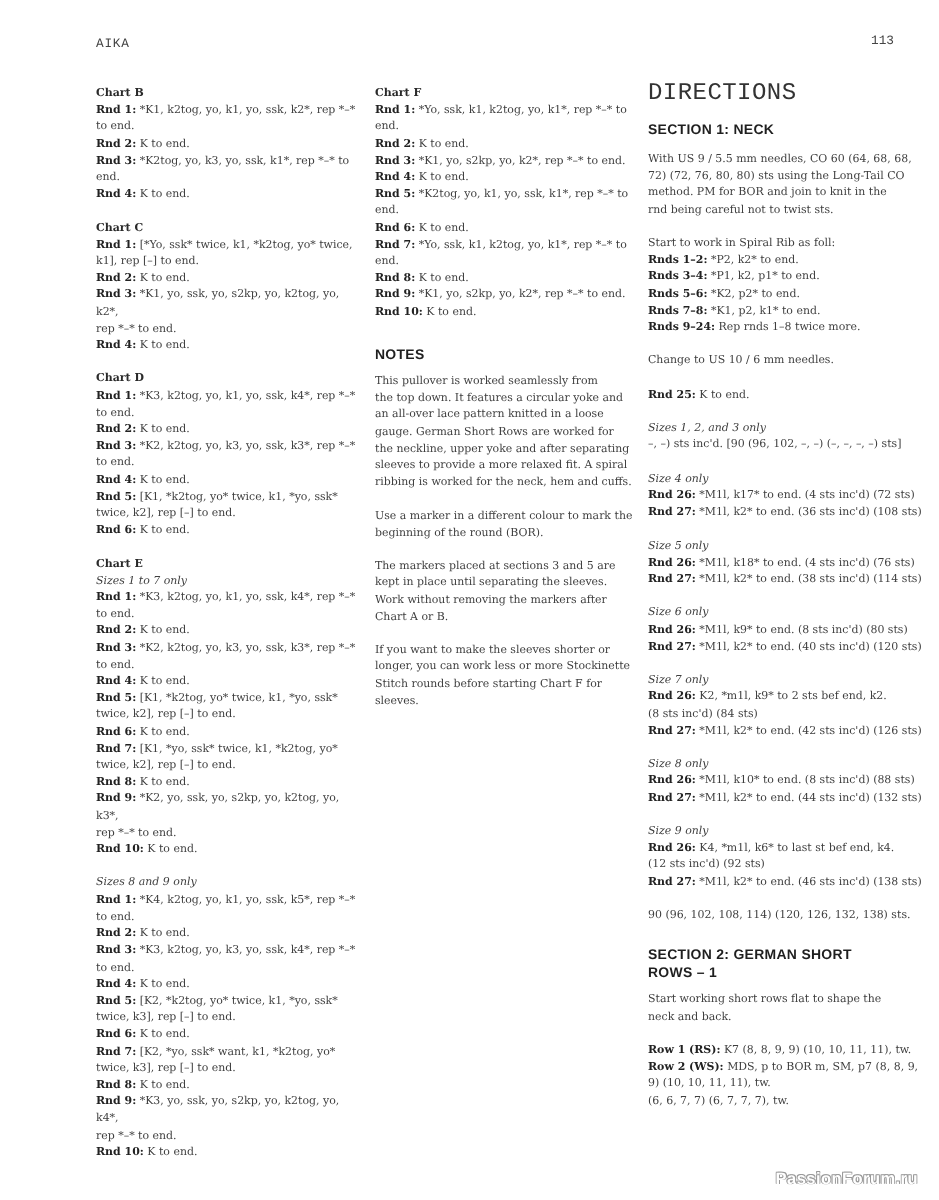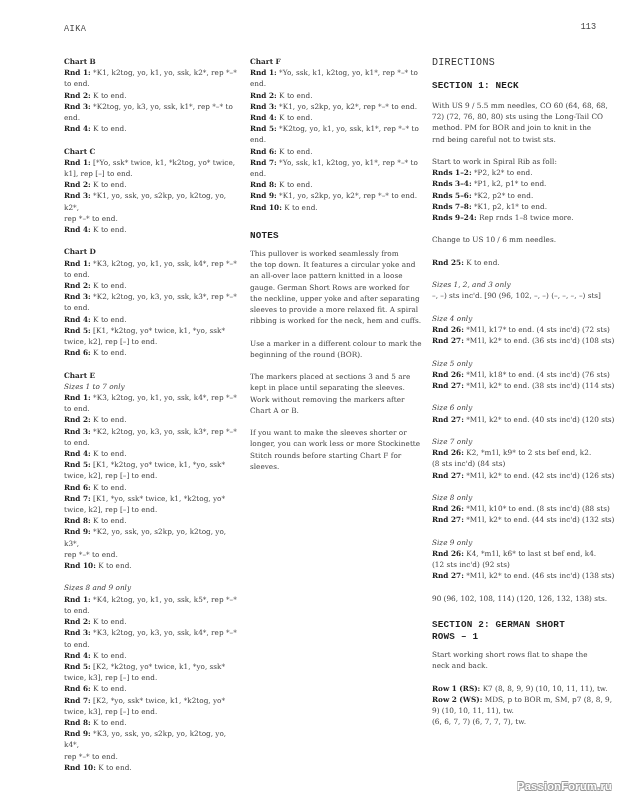--- a/index.html
+++ b/index.html
@@ -13,23 +13,23 @@
   .header .right { position: absolute; right: 14px; top: 0; }
   .col { position: absolute; top: 56px; font-size: 7.3px; line-height: 11.2px; color: #3e3e3e; }
   .col1 { left: 64px; width: 176px; }
   .col2 { left: 250px; width: 180px; }
   .col3 { left: 432px; width: 186px; }
   .chart-title { font-weight: bold; color: #2a2a2a; }
   .line { display: block; }
   .rnd b { font-weight: bold; color: #222; }
   .italic { font-style: italic; }
   .gap { height: 11.2px; }
-  .sans-head { font-family: Liberation Mono, monospace; font-weight: bold; font-size: 9.3px;
+  .sans-head { font-family: Liberation Sans, sans-serif; font-weight: bold; font-size: 9.3px;
     line-height: 12px; color: #1f1f1f; letter-spacing: 0.2px; }
-  .directions { font-family: "Liberation Mono", "DejaVu Sans Mono", monospace; font-size: 10px; line-height: 13px;
+  .directions { font-family: "Liberation Mono", "DejaVu Sans Mono", monospace; font-size: 16px; line-height: 13px;
     color: #333; letter-spacing: 0.3px; }
   .para { display: block; }
   .watermark { position: absolute; right: 14px; bottom: 8px; font-family: "Liberation Sans", "DejaVu Sans", sans-serif;
     font-size: 11px; color: #ffffff; letter-spacing: 0.3px;
     text-shadow: -0.6px -0.6px 0 #999, 0.6px -0.6px 0 #999, -0.6px 0.6px 0 #999, 0.6px 0.6px 0 #999; font-weight: bold; }
 </style>
 </head>
 <body>
 
 <div class="header">
@@ -102,21 +102,21 @@
     <div class="rows">
         <span class="line rnd"><b>Rnd 1:</b><span> *K4, k2tog, yo, k1, yo, ssk, k5*, rep *–*</span></span>
         <span class="line">to end.</span>
         <span class="line rnd"><b>Rnd 2:</b><span> K to end.</span></span>
         <span class="line rnd"><b>Rnd 3:</b><span> *K3, k2tog, yo, k3, yo, ssk, k4*, rep *–*</span></span>
         <span class="line">to end.</span>
         <span class="line rnd"><b>Rnd 4:</b><span> K to end.</span></span>
         <span class="line rnd"><b>Rnd 5:</b><span> [K2, *k2tog, yo* twice, k1, *yo, ssk*</span></span>
         <span class="line">twice, k3], rep [–] to end.</span>
         <span class="line rnd"><b>Rnd 6:</b><span> K to end.</span></span>
-        <span class="line rnd"><b>Rnd 7:</b><span> [K2, *yo, ssk* twice, k1, *k2tog, yo*</span></span>
+        <span class="line rnd"><b>Rnd 7:</b><span> [K2, *yo, ssk* want, k1, *k2tog, yo*</span></span>
         <span class="line">twice, k3], rep [–] to end.</span>
         <span class="line rnd"><b>Rnd 8:</b><span> K to end.</span></span>
         <span class="line rnd"><b>Rnd 9:</b><span> *K3, yo, ssk, yo, s2kp, yo, k2tog, yo, k4*,</span></span>
         <span class="line">rep *–* to end.</span>
         <span class="line rnd"><b>Rnd 10:</b><span> K to end.</span></span>
       </div>
   </div>
 </div>
 
 <div class="col col2">
@@ -222,20 +222,21 @@
         <span class="line italic">Size 5 only</span>
         <div class="rows">
           <span class="line rnd"><b>Rnd 26:</b><span> *M1l, k18* to end. (4 sts inc'd) (76 sts)</span></span>
           <span class="line rnd"><b>Rnd 27:</b><span> *M1l, k2* to end. (38 sts inc'd) (114 sts)</span></span>
         </div>
         <div class="gap"></div>
       </div>
       <div>
         <span class="line italic">Size 6 only</span>
         <div class="rows">
+          <span class="line rnd"><b>Rnd 26:</b><span> *M1l, k9* to end. (8 sts inc'd) (80 sts)</span></span>
           <span class="line rnd"><b>Rnd 27:</b><span> *M1l, k2* to end. (40 sts inc'd) (120 sts)</span></span>
         </div>
         <div class="gap"></div>
       </div>
       <div>
         <span class="line italic">Size 7 only</span>
         <div class="rows">
           <span class="line rnd"><b>Rnd 26:</b><span> K2, *m1l, k9* to 2 sts bef end, k2.</span></span>
           <span class="line">(8 sts inc'd) (84 sts)</span>
           <span class="line rnd"><b>Rnd 27:</b><span> *M1l, k2* to end. (42 sts inc'd) (126 sts)</span></span>

